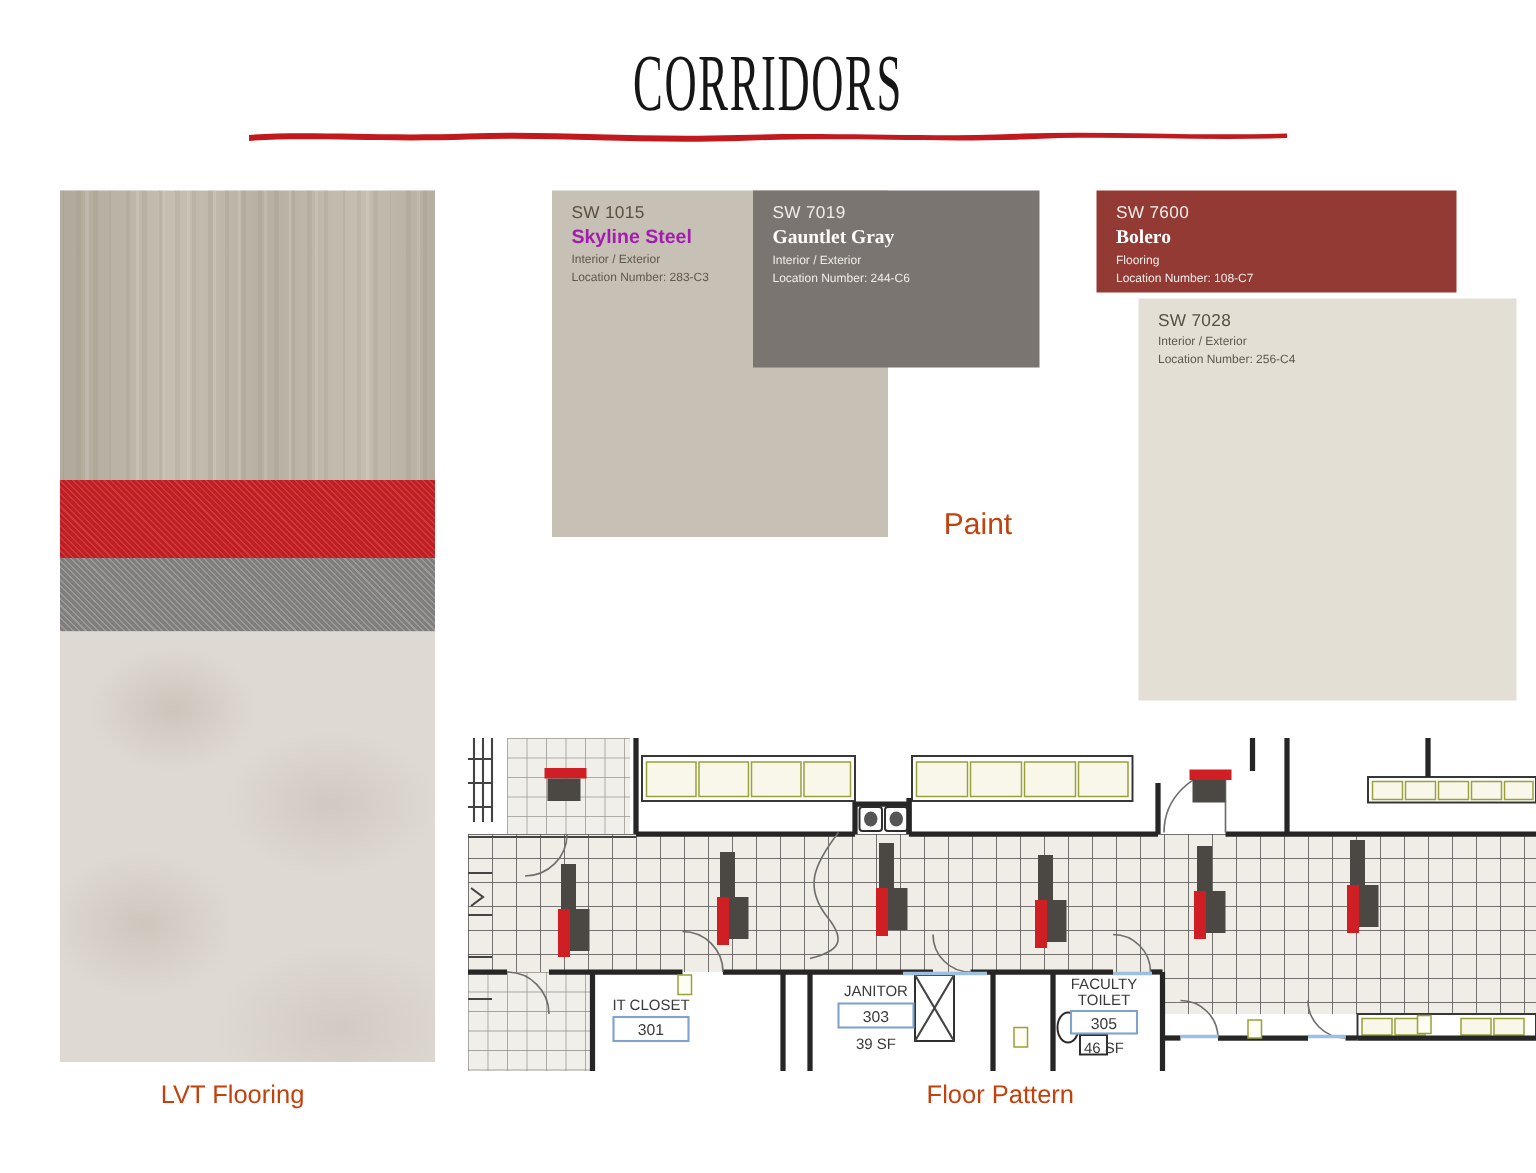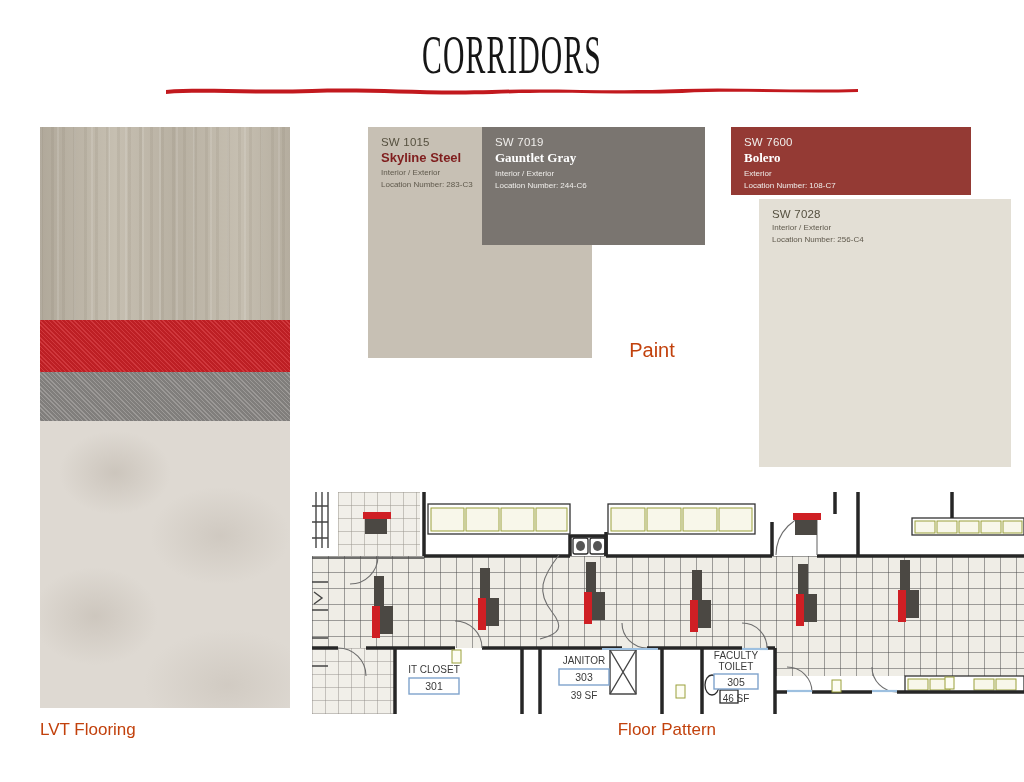--- a/index.html
+++ b/index.html
@@ -40,32 +40,32 @@
       radial-gradient(ellipse 100px 70px at 72% 40%, rgba(170,160,148,0.28), rgba(0,0,0,0) 70%),
       radial-gradient(ellipse 90px 70px at 22% 68%, rgba(170,160,148,0.32), rgba(0,0,0,0) 70%),
       radial-gradient(ellipse 120px 80px at 75% 92%, rgba(170,160,148,0.25), rgba(0,0,0,0) 70%);
   }
   
   .chip{position:absolute;box-sizing:border-box;padding:9px 13px;}
   .chip .code{font-size:11.5px;letter-spacing:.2px;}
   .chip .name{font-size:13px;font-weight:bold;margin-top:2px;}
   .chip .sub{font-size:8px;margin-top:3px;}
   .chip.dark{color:#55503f;}
-  .chip.dark .name{color:#7f1d1d;}
+  .chip.dark .name{color:#a21caf;}
   .chip.dark .sub{color:#5f594c;}
   .chip.light{color:#efedea;}
   .chip.light .name{color:#ffffff;font-family:Liberation Serif, serif;}
   .chip1{left:368px;top:127px;width:224px;height:231px;z-index:1;}
-  .chip2{left:482px;top:127px;width:223px;height:118px;z-index:2;}
+  .chip2{left:502px;top:127px;width:191px;height:118px;z-index:2;}
   .chip3{left:731px;top:127px;width:240px;height:68px;z-index:2;}
   .chip4{left:731px;top:199px;width:252px;height:268px;z-index:1;}
   
   .caption{position:absolute;font-size:17px;color:#c2410c;}
   .paint-label{left:602px;top:339px;width:100px;text-align:center;font-size:20px;}
-  .lvt-label{left:40px;top:720px;width:230px;text-align:left;}
+  .lvt-label{left:40px;top:720px;width:230px;text-align:center;}
   .fp-label{left:606px;top:720px;width:110px;text-align:right;}
   
   .plan{position:absolute;left:312px;top:492px;}
   .plan text{font-family:"Liberation Sans",sans-serif;fill:#3a3a3a;}
   .wall{stroke:#262626;stroke-width:3.5;fill:none;}
   .wall-thin{stroke:#444444;stroke-width:1.4;fill:none;}
   .arc{stroke:#6e6e6e;stroke-width:1.1;fill:none;}
   .acc-red{fill:#cf1f24;}
   .acc-char{fill:#4b4843;}
   .case-outer{fill:#ffffff;stroke:#333333;stroke-width:1.3;}
@@ -101,21 +101,21 @@
 </div>
 <div class="chip chip2 light" style="background-color: rgb(122, 117, 112);">
   <div class="code">SW 7019</div>
   <div class="name">Gauntlet Gray</div>
   <div class="sub">Interior / Exterior</div>
   <div class="sub">Location Number: 244-C6</div>
 </div>
 <div class="chip chip3 light" style="background-color: rgb(148, 58, 52);">
   <div class="code">SW 7600</div>
   <div class="name">Bolero</div>
-  <div class="sub">Exterior</div>
+  <div class="sub">Flooring</div>
   <div class="sub">Location Number: 108-C7</div>
 </div>
 <div class="chip chip4 dark" style="background-color: rgb(227, 223, 213); margin-left: 28px;">
   <div class="code">SW 7028</div>
   <div class="sub">Interior / Exterior</div>
   <div class="sub">Location Number: 256-C4</div>
 </div>
 <div class="caption paint-label">Paint</div>
 
 <svg class="plan" width="712" height="222" viewBox="0 0 712 222">

